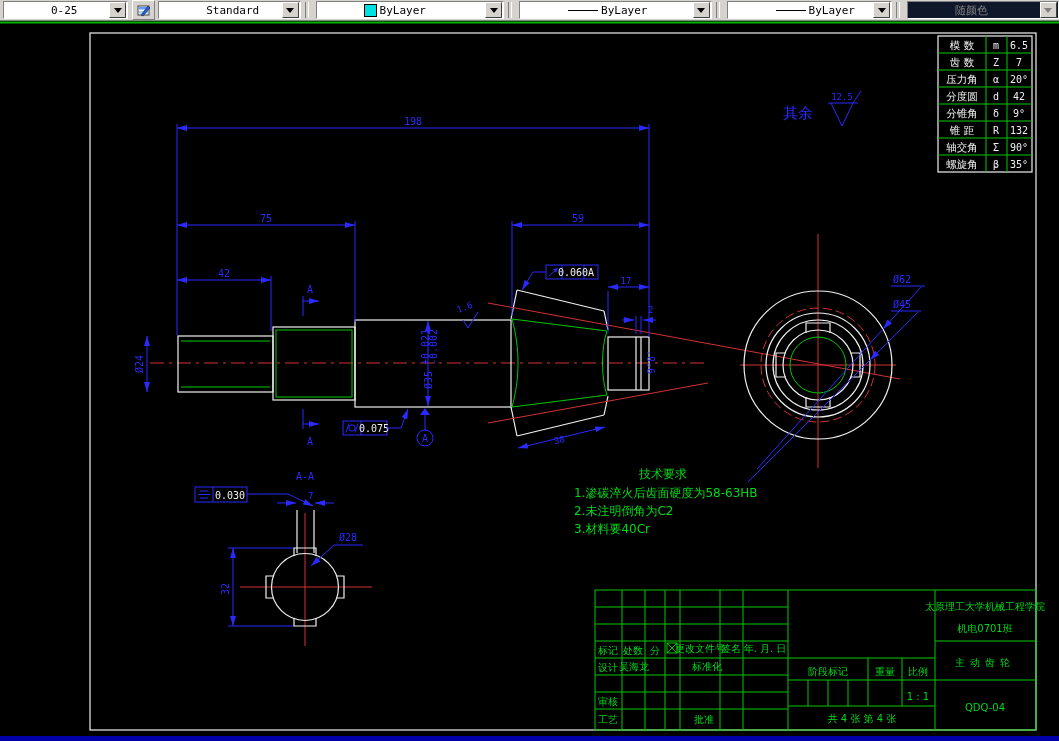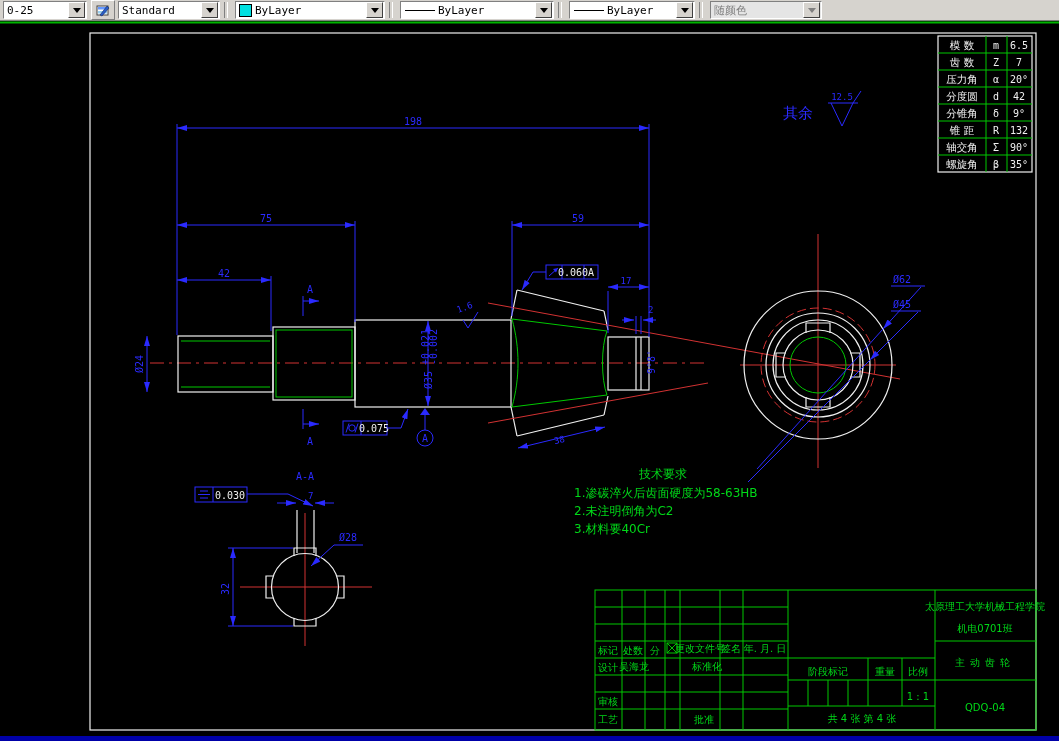--- a/index.html
+++ b/index.html
@@ -3,27 +3,27 @@
 <meta charset="utf-8">
 <style>
   html,body{margin:0;padding:0;background:#000;}
   .screen{position:relative;width:1059px;height:741px;background:#000;overflow:hidden;
           font-family:"Liberation Sans",sans-serif;}
   
   .toolbar{position:absolute;top:0;left:0;width:1059px;height:20px;background:#d6d3ce;
            border-bottom:1px solid #808080;display:flex;align-items:center;
            font:11px "DejaVu Sans Mono",monospace;color:#000;}
   .combo{height:16px;background:#fff;border:1px solid;border-color:#808080 #fff #fff #808080;
-         display:flex;align-items:center;margin-left:3px;}
+         display:flex;align-items:center;margin-left:3px;padding-left:44px;}
   .combo .val{flex:1;padding:0 3px;white-space:nowrap;overflow:hidden;}
   .combo .btn{width:15px;height:14px;background:#d6d3ce;border:1px solid;margin-right:1px;
               border-color:#fff #404040 #404040 #fff;display:flex;align-items:center;justify-content:center;}
   .arr{width:0;height:0;border-left:4px solid transparent;border-right:4px solid transparent;
        border-top:5px solid #000;}
-  .combo.disabled{background:#e5e5e5;color:#808080;}
+  .combo.disabled{background:#0f172a;color:#808080;}
   .combo.disabled .arr{border-top-color:#808080;}
   .sep{width:2px;height:16px;border-left:1px solid #808080;border-right:1px solid #fff;margin:0 4px;}
   .toolbtn{width:22px;height:18px;background:#d6d3ce;border:1px solid;
            border-color:#fff #808080 #808080 #fff;margin-left:4px;
            display:flex;align-items:center;justify-content:center;}
   .swatch{width:11px;height:11px;background:#00e0e0;border:1px solid #000;margin-left:3px;}
   .lineswatch{width:30px;height:0;border-top:1px solid #000;margin-left:4px;}
   
   svg{position:absolute;top:20px;left:0;}
   .w{stroke:#f0f0f0;stroke-width:1.2;fill:none;}

